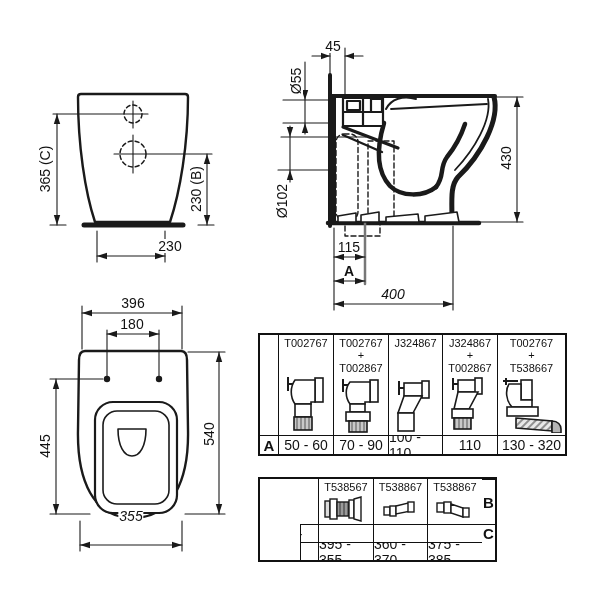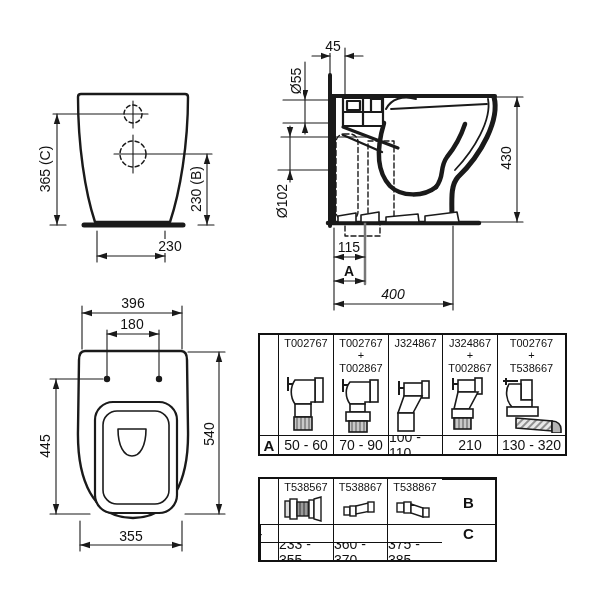--- a/index.html
+++ b/index.html
@@ -10,21 +10,21 @@
        color:#111;white-space:nowrap;background:#fff;padding:0 1px;}
   .rot{transform:translate(-50%,-50%) rotate(-90deg);}
   .bold{font-weight:bold;}
   
   .tbl{position:absolute;border:2px solid #111;background:#fff;display:grid;box-sizing:border-box;}
   #tblA{left:258px;top:333px;width:309px;height:123px;
         grid-template-columns:18px 55px 55px 54px 55px 1fr;
         grid-template-rows:1fr 19px;}
   #tblBC{left:258px;top:477px;width:239px;height:85px;
         grid-template-columns:18px 55px 54px 55px 1fr;
-        grid-template-rows:1fr 18px 18px;}
+        grid-template-rows:1fr 18px 18px;padding-left:40px;}
   .cell{box-sizing:border-box;display:flex;flex-direction:column;align-items:center;
         justify-content:space-between;overflow:hidden;}
   .bl{border-left:1.5px solid #111;}
   .bt{border-top:1.5px solid #111;}
   .part{font-size:11px;line-height:1.12;text-align:center;white-space:pre-line;padding-top:2px;}
   .range{font-size:14px;display:flex;align-items:center;justify-content:center;}
   .rowlab{font-size:15px;font-weight:bold;display:flex;align-items:center;justify-content:center;}
   .icn{margin-top:auto;margin-bottom:2px;}
   .icnB{margin:auto;}
 </style>
@@ -196,21 +196,21 @@
 <div class="lbl rot" style="left:282px;top:201px;">Ø102</div>
 <div class="lbl rot" style="left:506px;top:158px;">430</div>
 <div class="lbl" style="left:349px;top:247px;text-align:right;">115</div>
 <div class="lbl bold" style="left:349px;top:271px;">A</div>
 <div class="lbl" style="left:393px;top:294px;font-style:italic;">400</div>
 
 <div class="lbl" style="left:133px;top:303px;">396</div>
 <div class="lbl" style="left:132px;top:324px;text-align:right;">180</div>
 <div class="lbl rot" style="left:45px;top:446px;">445</div>
 <div class="lbl rot" style="left:209px;top:434px;">540</div>
-<div class="lbl" style="left:131px;top:536px;">355</div>
+<div class="lbl" style="left:131px;top:516px;font-style:italic;">355</div>
 
 <div id="tblA" class="tbl">
   <div class="cell"></div>
 
   <div class="cell bl">
     <div class="part">T002767</div>
     <svg class="icn" width="44" height="58" viewBox="0 0 44 58">
       <defs>
             <pattern id="h1" patternUnits="userSpaceOnUse" width="4" height="12">
               <rect width="4" height="12" fill="#c9c9c9"></rect>
@@ -303,21 +303,21 @@
         <path d="M16,41 L52,44 L52,54 L16,51 Z" fill="url(#h4)"></path>
         <path d="M52,44 C58,44 61,48 61,52 V56 H52 Z" fill="#b5b5b5"></path>
       </g>
     </svg>
   </div>
 
   <div class="cell bt rowlab">A</div>
   <div class="cell bl bt range">50 - 60</div>
   <div class="cell bl bt range">70 - 90</div>
   <div class="cell bl bt range">100 - 110</div>
-  <div class="cell bl bt range">210</div>
+  <div class="cell bl bt range">110</div>
   <div class="cell bl bt range">130 - 320</div>
 </div>
 
 <div id="tblBC" class="tbl">
   <div class="cell"></div>
 
   <div class="cell bl">
     <div class="part">T538567</div>
     <svg class="icnB" width="46" height="26" viewBox="0 0 46 26">
       <defs>
@@ -362,18 +362,18 @@
   </div>
 
   <div class="cell bt rowlab">B</div>
   <div class="cell bl bt range">180 - 230</div>
   <div class="cell bl bt range"></div>
   <div class="cell bl bt range"></div>
   <div class="cell bl bt range"></div>
 
   <div class="cell bt rowlab">C</div>
   <div class="cell bl bt range"></div>
-  <div class="cell bl bt range">233 - 355</div>
+  <div class="cell bl bt range">395 - 355</div>
   <div class="cell bl bt range">360 - 370</div>
   <div class="cell bl bt range">375 - 385</div>
 </div>
 
 </div>
 
 </body></html>

